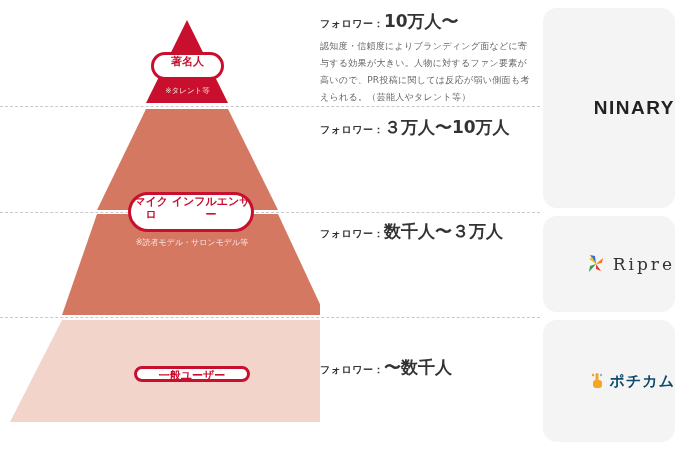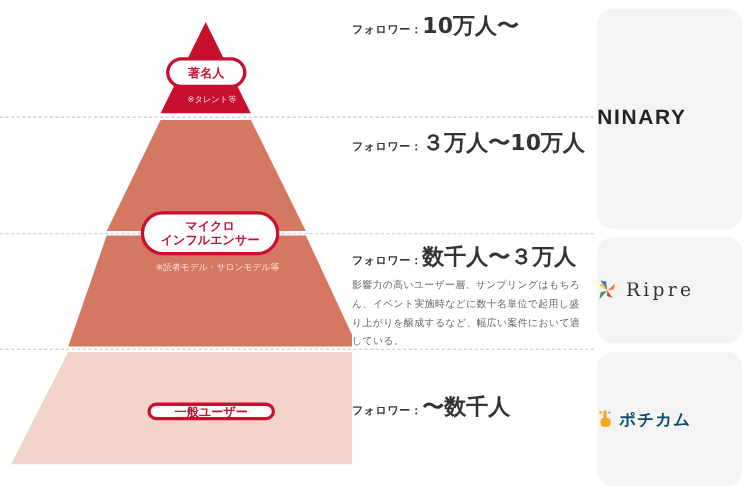--- a/index.html
+++ b/index.html
@@ -9,34 +9,34 @@
   .divider {
     position: absolute; left: 0; width: 540px; height: 0;
     border-top: 1px dashed #c9c9c9;
   }
 
   svg.pyramid { position: absolute; left: 0; top: 0; }
 
   .pill {
     position: absolute; background: #fff; border: 3px solid #c8102e;
     border-radius: 20px; color: #c8102e; font-size: 11px; text-align: center;
-    display: flex; align-items: center; justify-content: center; line-height: 13px;
+    display: flex; justify-content: center; line-height: 13px;
     font-weight: bold;
   }
-  .pill-sub { position: absolute; color: #fbe3e0; font-size: 7.5px; text-align: right; white-space: nowrap; }
+  .pill-sub { position: absolute; color: #fbe3e0; font-size: 7.5px; text-align: center; white-space: nowrap; }
 
   .tier-text { position: absolute; left: 320px; width: 210px; }
   .tier-title { color: #333; font-weight: bold; white-space: nowrap; }
   .tier-title .prefix { font-size: 10px; letter-spacing: 0.5px; }
-  .tier-title .count { font-size: 20px; }
+  .tier-title .count { font-size: 17px; }
   .tier-desc { margin-top: 5px; font-size: 9px; line-height: 17px; color: #666; letter-spacing: 0.3px; }
 
   .logo-card {
     position: absolute; left: 543px; width: 132px; background: #f4f4f4;
-    border-radius: 14px; display: flex; align-items: center; justify-content: flex-start;
+    border-radius: 14px; display: flex; align-items: center; justify-content: flex-end;
   }
   .logo-ninary { font-family: "Liberation Sans", sans-serif; font-weight: bold; font-size: 19px; letter-spacing: 1.5px; color: #222; }
   .logo-ripre { font-family: "DejaVu Serif", serif; font-size: 17px; letter-spacing: 3px; color: #333; margin-left: 8px; }
   .logo-pochi { font-weight: bold; font-size: 15px; color: #0c4a6e; margin-left: 6px; letter-spacing: 1px; }
 </style>
 </head>
 <body>
 
 <svg class="pyramid" width="320" height="450">
   <polygon points="187,20 228,103 146,103" fill="#c8102e"></polygon>
@@ -47,47 +47,47 @@
 
 <div class="divider" style="top:106px;"></div>
 <div class="divider" style="top:212px;"></div>
 <div class="divider" style="top:317px;"></div>
 
 <div class="pill" style="left:151px; top:52px; width:73px; height:28px;">
   <span>著名人</span>
 </div>
 <div class="pill-sub" style="left:160px; top:86px; width:55px;">※タレント等</div>
 
-<div class="pill" style="left:128px; top:192px; width:126px; height:40px; flex-direction:column;">
+<div class="pill" style="left:128px; top:192px; width:126px; height:40px; flex-direction:row;">
   <span>マイクロ</span>
   <span>インフルエンサー</span>
 </div>
 <div class="pill-sub" style="left:130px; top:237px; width:124px; font-size:8px;">※読者モデル・サロンモデル等</div>
 
 <div class="pill" style="left:134px; top:366px; width:116px; height:16px;">
   <span>一般ユーザー</span>
 </div>
 
 <div class="tier-text" style="top:10px;">
   <div class="tier-title">
     <span class="prefix">フォロワー：</span><span class="count">10万人〜</span>
   </div>
+  <div class="tier-desc">認知度・信頼度によりブランディング面などに寄与する効果が大きい。人物に対するファン要素が高いので、PR投稿に関しては反応が弱い側面も考えられる。（芸能人やタレント等）</div>
 </div>
 
 <div class="tier-text" style="top:116px;">
   <div class="tier-title">
     <span class="prefix">フォロワー：</span><span class="count">３万人〜10万人</span>
   </div>
 </div>
 
 <div class="tier-text" style="top:220px;">
   <div class="tier-title">
     <span class="prefix">フォロワー：</span><span class="count">数千人〜３万人</span>
   </div>
-  <div class="tier-desc">影響力の高いユーザー層。サンプリングはもちろん、イベント実施時などに数十名単位で起用し盛り上がりを醸成するなど、幅広い案件において適している。</div>
 </div>
 
 <div class="tier-text" style="top:356px;">
   <div class="tier-title">
     <span class="prefix">フォロワー：</span><span class="count">〜数千人</span>
   </div>
 </div>
 
 <div class="logo-card" style="top:8px; height:200px;">
   <span class="logo-ninary">NINARY</span>

